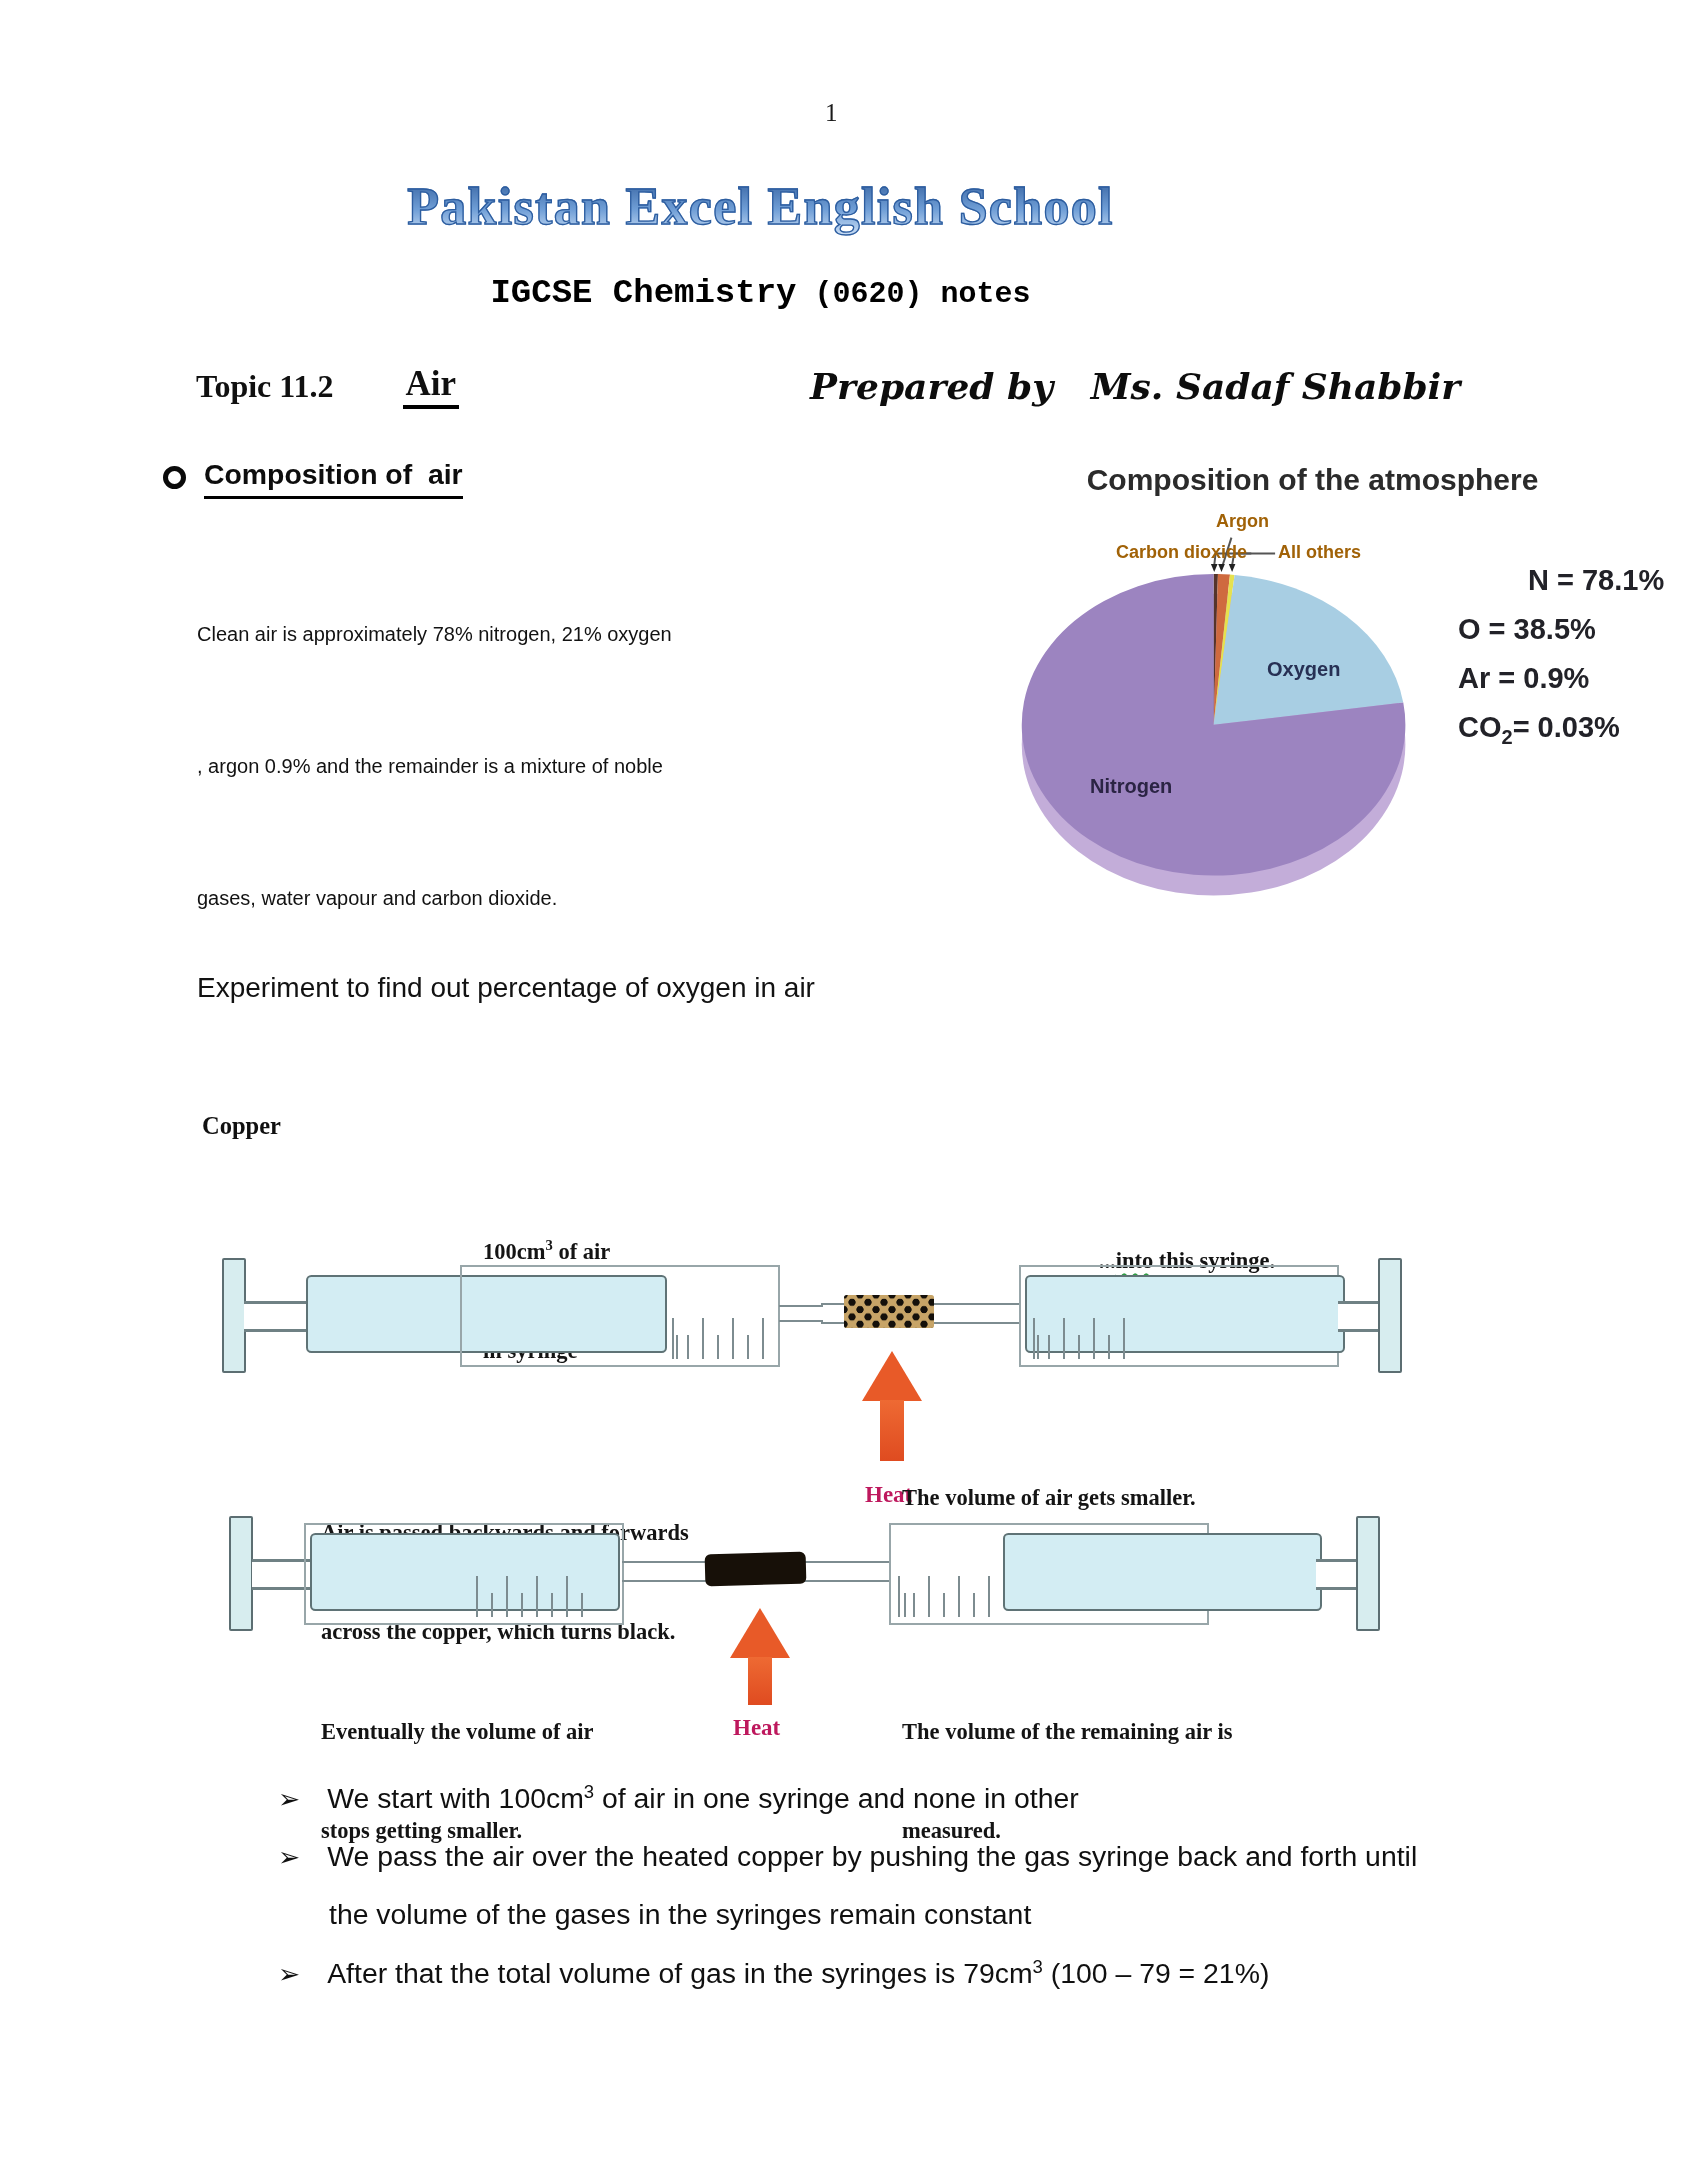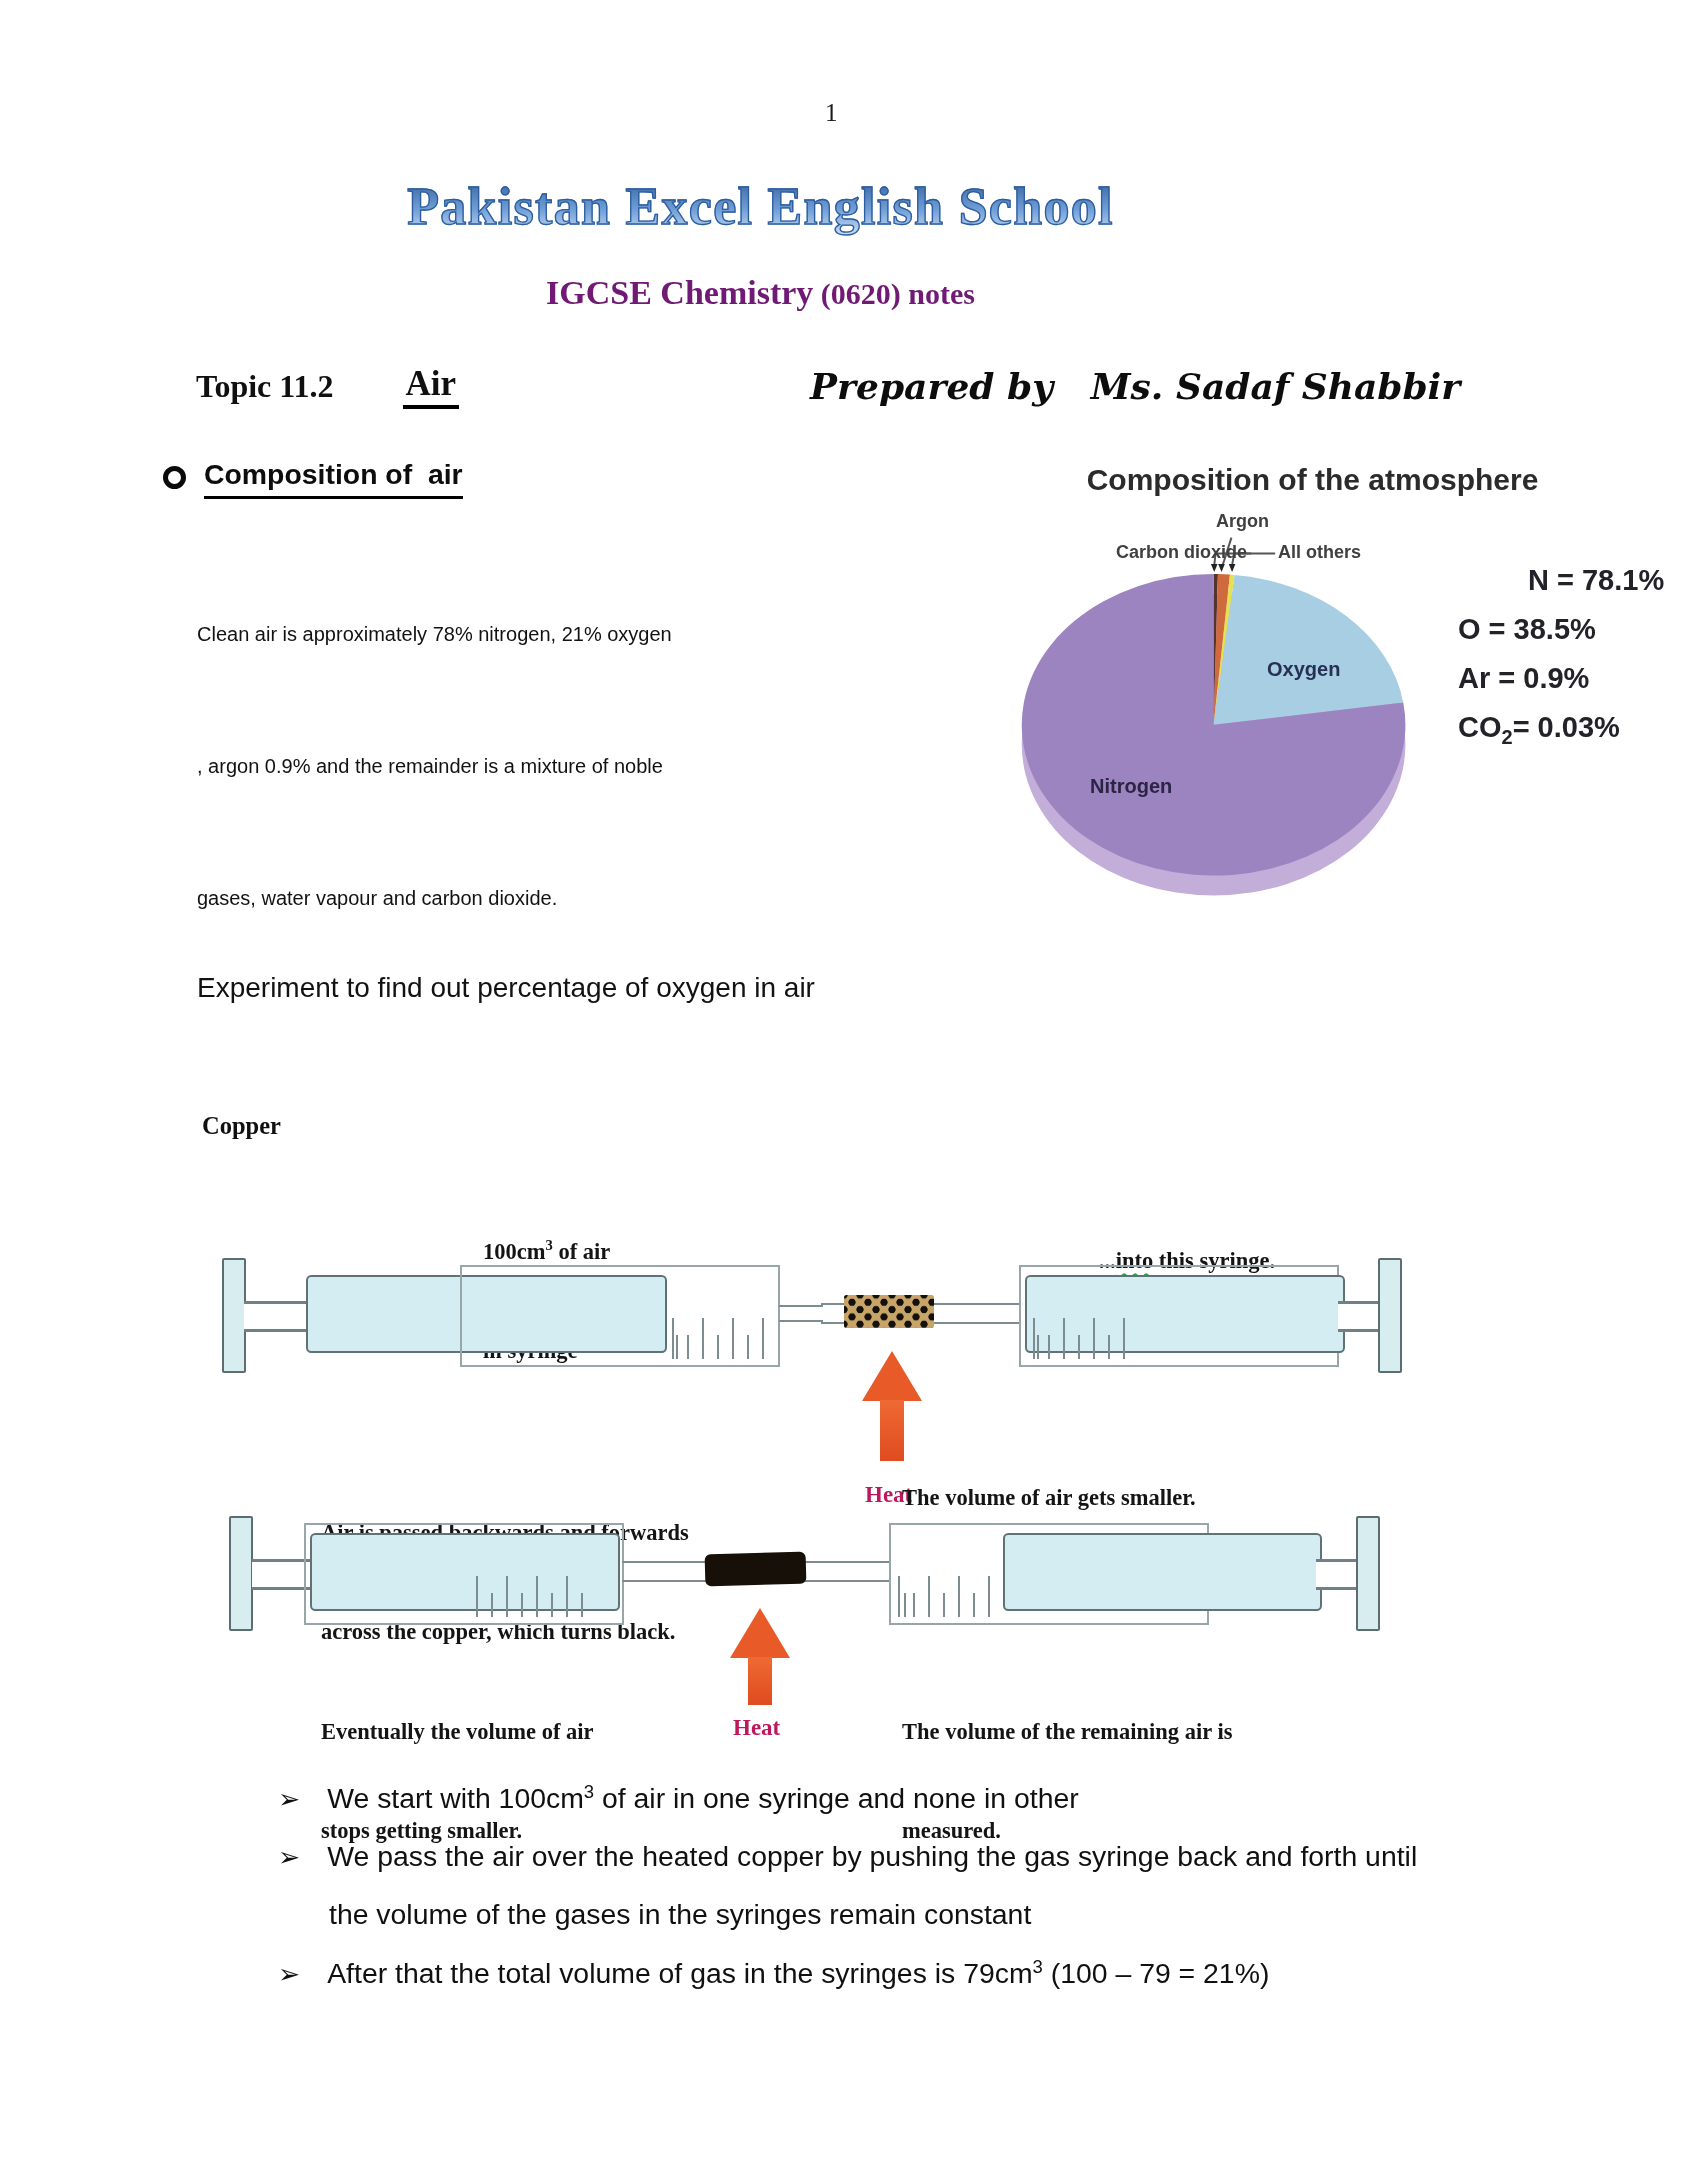--- a/index.html
+++ b/index.html
@@ -6,35 +6,35 @@
   .page{position:relative;width:1687px;height:2183px;background:#ffffff;overflow:hidden;
         font-family:"Liberation Sans",sans-serif;color:#111;}
   .abs{position:absolute;}
   
   .pageno{font-family:"Liberation Serif",serif;font-size:25px;color:#1a1a1a;}
   .headcol{left:0;width:1521px;text-align:center;}
   .school-title{font-family:"Liberation Serif",serif;font-weight:bold;font-size:52px;letter-spacing:1.3px;
     background:linear-gradient(#35619f,#6f9ed6 55%,#c9def5);
     -webkit-background-clip:text;background-clip:text;color:#4a7dc0;-webkit-text-fill-color:transparent;
     -webkit-text-stroke:1.3px #2d5d9f;}
-  .course{font-family:Liberation Serif, serif;font-weight:bold;font-size:34px;color:#701a75;}
+  .course{font-family:Liberation Mono, monospace;font-weight:bold;font-size:34px;color:#000000;}
   .course small{font-size:30px;}
   .topic-label{font-family:"Liberation Serif",serif;font-weight:bold;font-size:32px;color:#101010;}
   .topic-air{font-family:"Liberation Serif",serif;font-weight:bold;font-size:35px;color:#101010;
     border-bottom:4px solid #000;padding:0 2.6px 1.3px 2.6px;}
   .prepared{font-family:"DejaVu Serif",serif;font-style:italic;font-weight:bold;font-size:36px;color:#0d0d0d;}
   
   .ring{width:13.2px;height:13.2px;border:5.3px solid #0a0a0a;border-radius:50%;}
   .sec-head{font-size:28.4px;font-weight:bold;color:#0d0d0d;border-bottom:3.3px solid #000;
     padding-bottom:5.3px;white-space:pre;}
   .para{font-size:20px;line-height:44px;color:#121212;white-space:pre;}
   .exp-line{font-size:28px;color:#121212;}
   
   .chart-title{width:615px;text-align:center;font-size:30px;font-weight:600;color:#2b2b2b;}
-  .callout{font-size:18px;font-weight:600;color:#404040;}
+  .callout{font-size:18px;font-weight:600;color:#a16207;}
   .slice-label{font-size:20px;font-weight:600;color:#273054;}
   .slice-label.nitro{color:#2b2444;}
   .legend-row{font-size:29px;font-weight:600;color:#222228;}
   .legend-row sub{font-size:20px;}
   
   .diagram{left:192px;top:1085px;width:1230px;height:668px;}
   .dlabel{font-family:"Liberation Serif",serif;font-weight:600;font-size:22.5px;line-height:33px;color:#141414;white-space:pre;}
   .copper-word{font-family:"Liberation Serif",serif;font-weight:bold;font-size:24.5px;color:#101010;}
   .handle{width:20px;height:111px;background:#d7edef;border:2.6px solid #5c6e72;border-radius:2px;}
   .rod{height:25px;border-top:3.3px solid #6f8184;border-bottom:3.3px solid #6f8184;background:#fff;}

